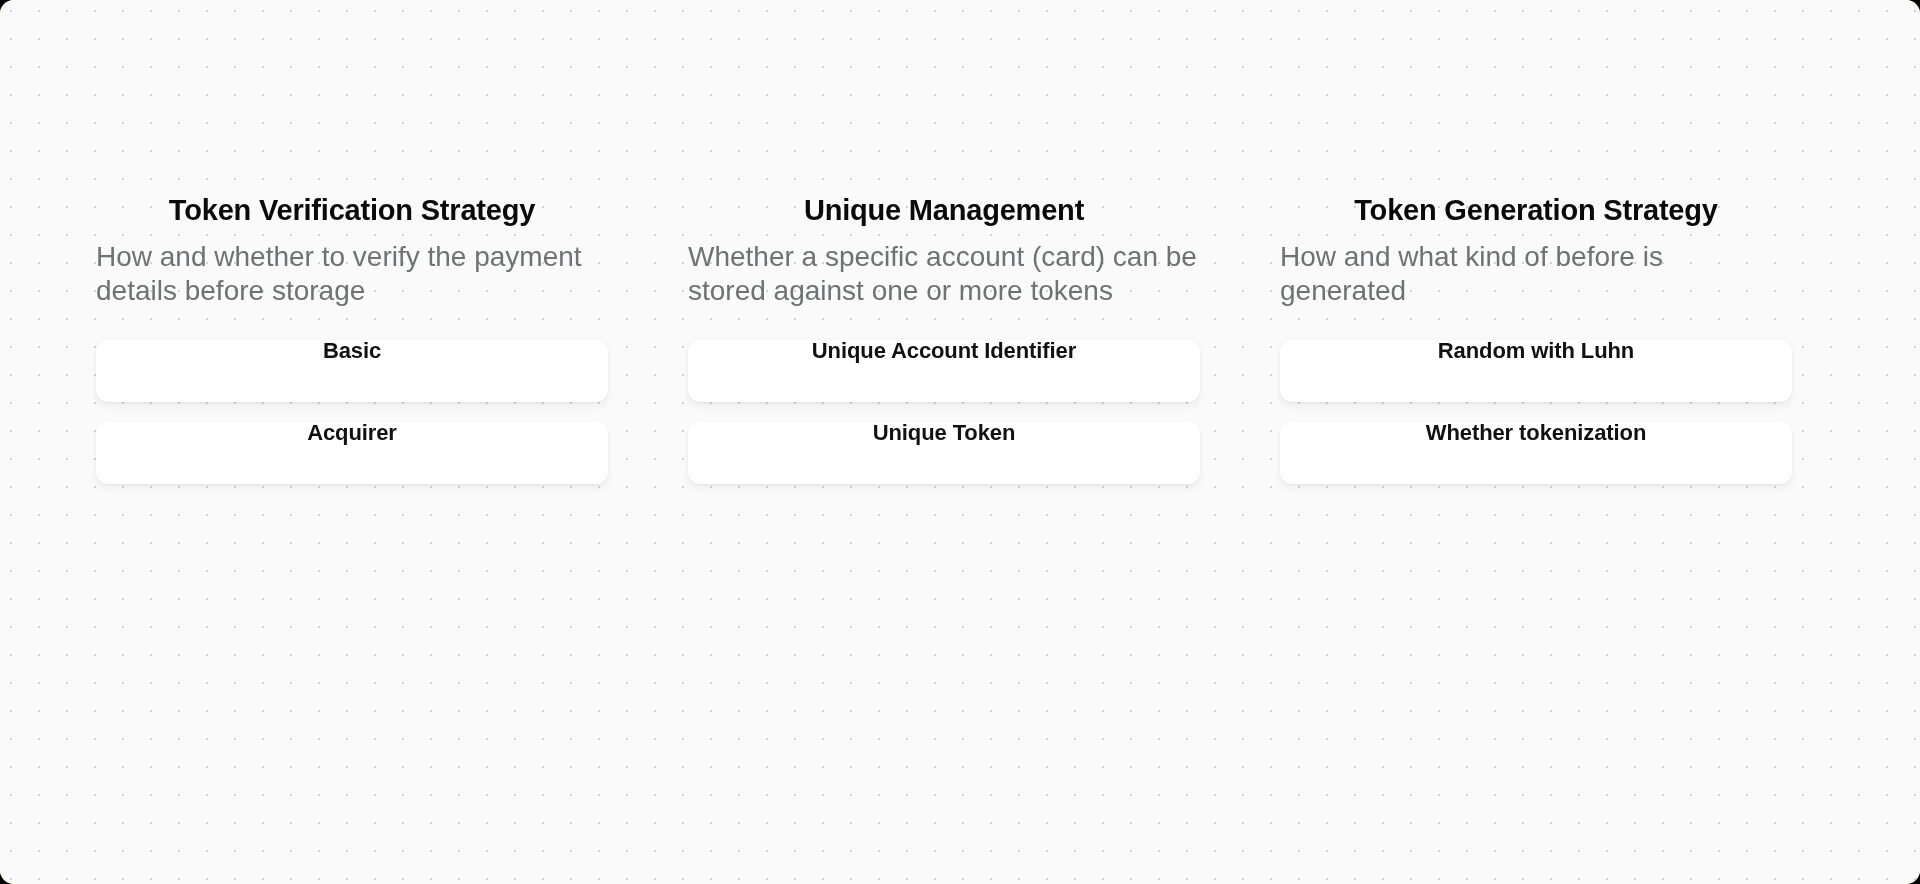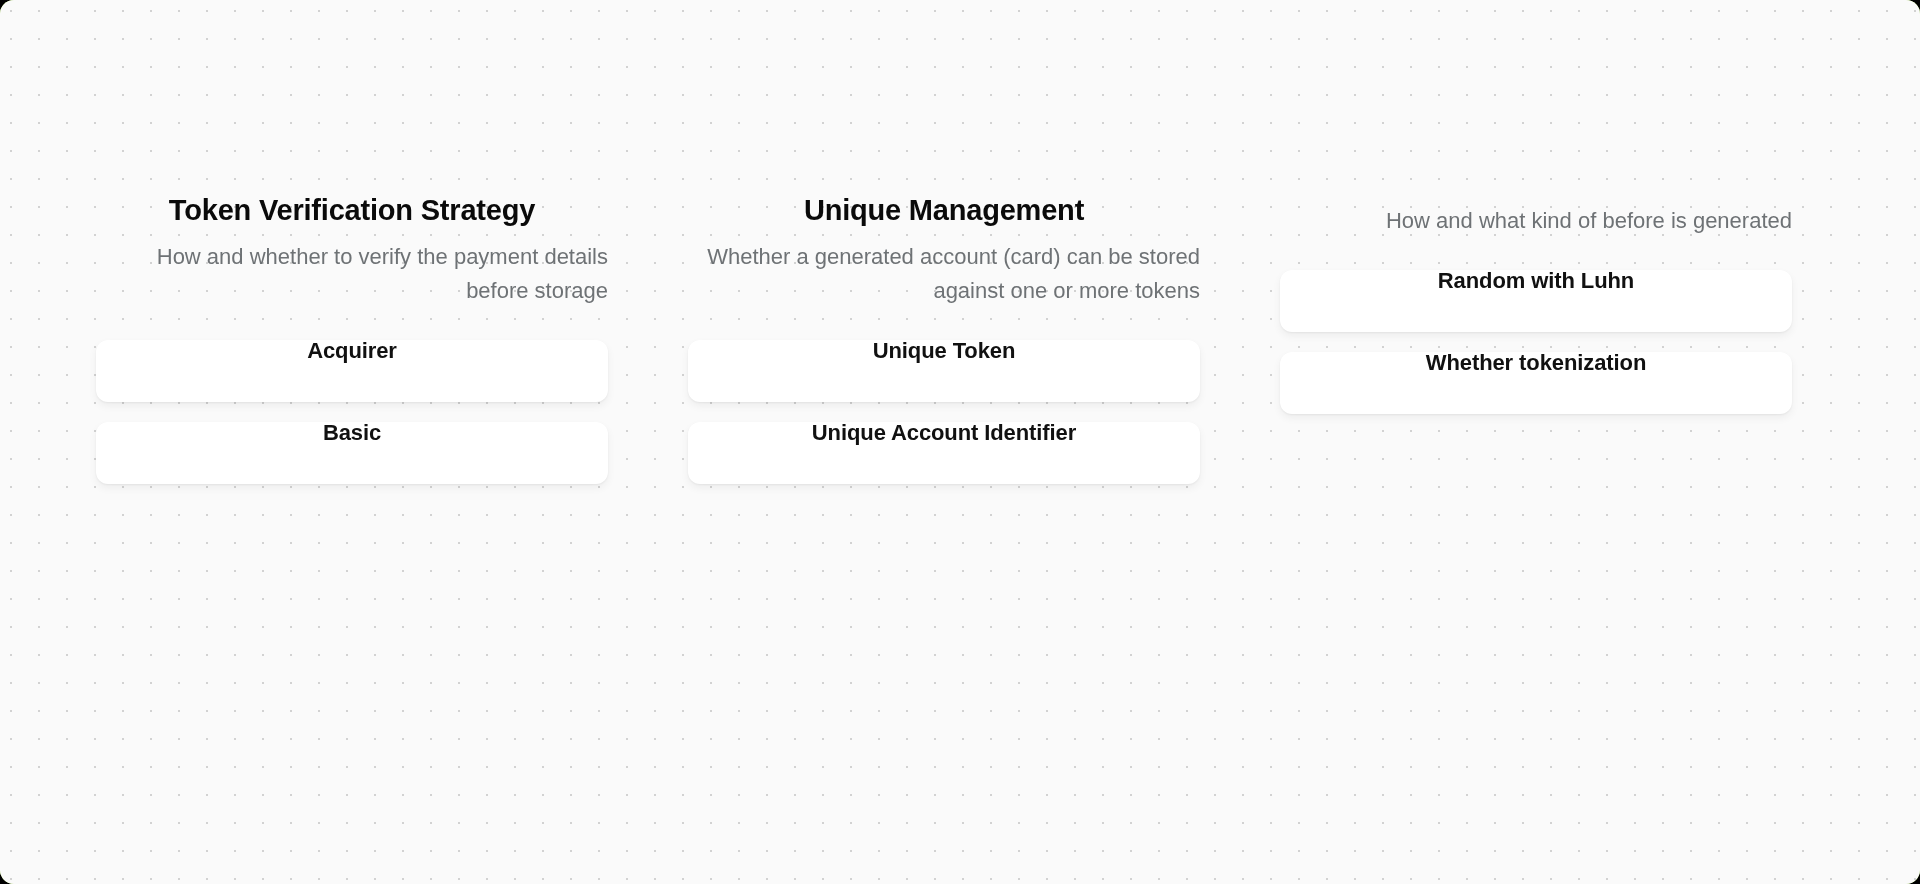--- a/index.html
+++ b/index.html
@@ -66,25 +66,25 @@
     font-weight: 700;
     line-height: 36px;
     color: #0a0a0a;
     text-align: center;
     letter-spacing: -0.2px;
     margin: 0;
   }
 
   .col-subtitle {
     margin: 12px 0 0 0;
-    font-size: 22px;
+    font-size: 28px;
     font-weight: 400;
     line-height: 34px;
     color: #6e7275;
-    text-align: right;
+    text-align: left;
     letter-spacing: 0px;
   }
 
   .option-list {
     margin-top: 32px;
     display: flex;
     flex-direction: column;
     gap: 20px;
   }
 
@@ -116,42 +116,43 @@
 
   <div id="dot-grid"></div>
 
   <div id="columns">
 
     <div class="column">
       <h2 class="col-title">Token Verification Strategy</h2>
       <p class="col-subtitle">How and whether to verify the payment details before storage</p>
       <div class="option-list">
         <div class="option-card">
-          <span class="option-label">Acquirer</span>
+          <span class="option-label">Basic</span>
         </div>
         <div class="option-card">
-          <span class="option-label">Basic</span>
+          <span class="option-label">Acquirer</span>
         </div>
       </div>
     </div>
 
     <div class="column">
       <h2 class="col-title">Unique Management</h2>
-      <p class="col-subtitle">Whether a generated account (card) can be stored against one or more tokens</p>
+      <p class="col-subtitle">Whether a specific account (card) can be stored against one or more tokens</p>
       <div class="option-list">
         <div class="option-card">
-          <span class="option-label">Unique Token</span>
+          <span class="option-label">Unique Account Identifier</span>
         </div>
         <div class="option-card">
-          <span class="option-label">Unique Account Identifier</span>
+          <span class="option-label">Unique Token</span>
         </div>
       </div>
     </div>
 
     <div class="column">
+      <h2 class="col-title">Token Generation Strategy</h2>
       <p class="col-subtitle">How and what kind of before is generated</p>
       <div class="option-list">
         <div class="option-card">
           <span class="option-label">Random with Luhn</span>
         </div>
         <div class="option-card">
           <span class="option-label">Whether tokenization</span>
         </div>
       </div>
     </div>

